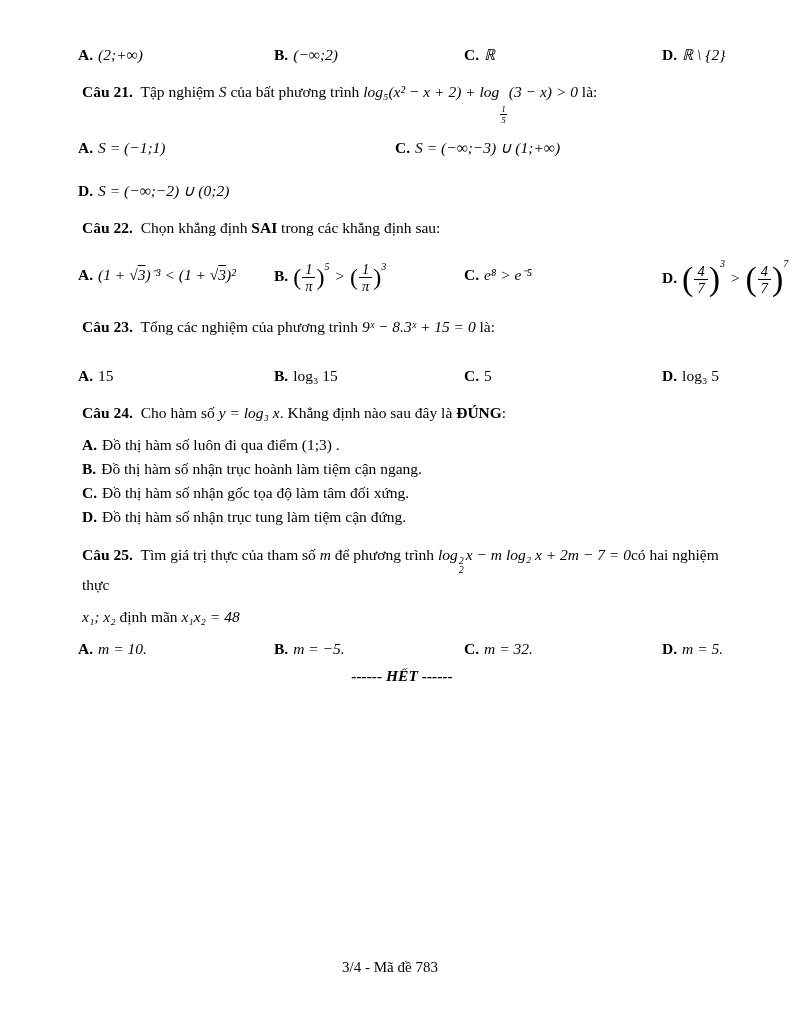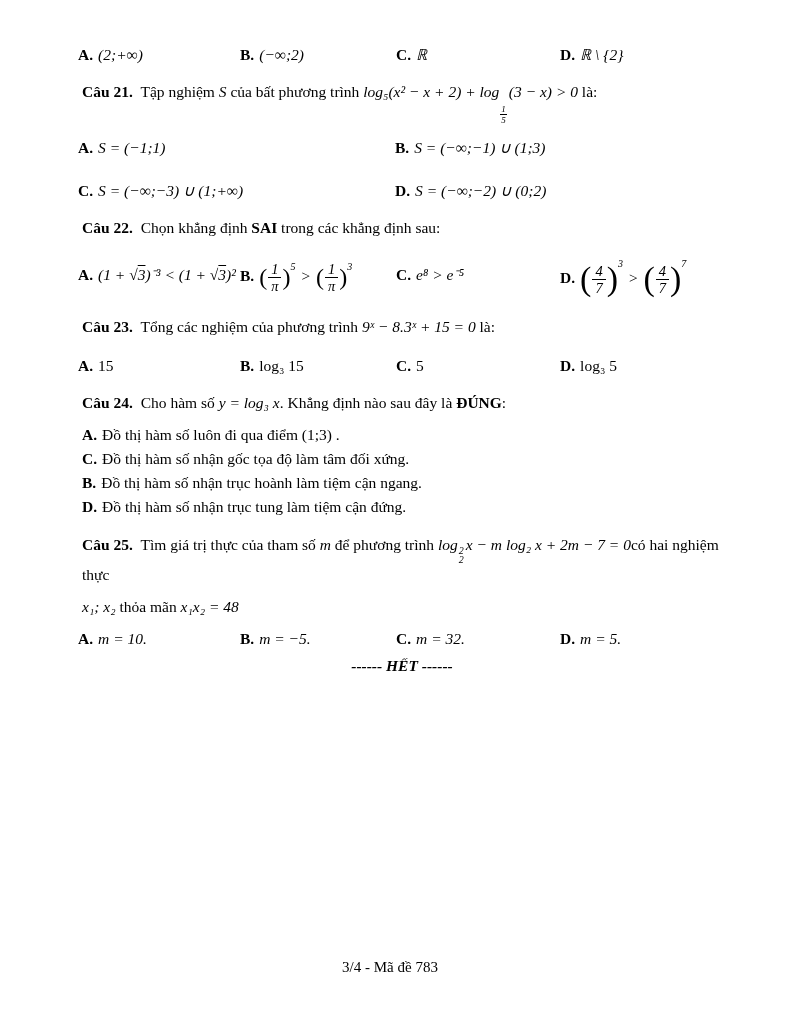--- a/index.html
+++ b/index.html
@@ -16,21 +16,21 @@
     line-height: 22px;
     padding: 44px 66px 0 78px;
     overflow: hidden;
   }
   p { margin: 4px; }
   .lbl { font-weight: bold; font-style: normal; margin-right: 5px; }
   .math { font-style: italic; }
   .emph { font-weight: bold; }
 
   
-  .row4 { display: grid; grid-template-columns: 162px 156px 164px 1fr; align-items: center; }
+  .row4 { display: grid; grid-template-columns: 162px 156px 164px 1fr; align-items: center; gap: 34px; }
   .row2 { display: grid; grid-template-columns: 317px 1fr; row-gap: 21px; margin-top: 12px; }
   .opt { white-space: nowrap; }
 
   
   .stem { margin-top: 15px; }
   .qnum { font-weight: bold; margin-right: 4px; }
 
   
   .logbase {
     display: inline-flex; flex-direction: column; align-items: center;
@@ -93,21 +93,20 @@
     <span class="math">S</span>
     <span>của bất phương trình</span>
     <span class="math"><span>log₅(x² − x + 2) + log</span><span class="logbase">
           <span class="num">1</span>
           <span class="den">5</span>
         </span><span>(3 − x) &gt; 0</span></span>
     <span>là:</span>
   </p>
   <div class="row2">
     <span class="opt"><span class="lbl">A.</span><span class="math">S = (−1;1)</span></span>
-    <span class="opt"><span class="lbl">B.</span><span class="math">S = (−∞;−1) ∪ (1;3)</span></span>
     <span class="opt"><span class="lbl">C.</span><span class="math">S = (−∞;−3) ∪ (1;+∞)</span></span>
     <span class="opt"><span class="lbl">D.</span><span class="math">S = (−∞;−2) ∪ (0;2)</span></span>
   </div>
 
   <p class="stem">
     <span class="qnum">Câu 22.</span>
     <span>Chọn khẳng định</span>
     <span class="emph">SAI</span>
     <span>trong các khẳng định sau:</span>
   </p>
@@ -129,53 +128,53 @@
           <span class="den">7</span>
         </span><span class="bp">)</span><span class="bsup">7</span></span>
   </div>
 
   <p class="stem">
     <span class="qnum">Câu 23.</span>
     <span>Tổng các nghiệm của phương trình</span>
     <span class="math">9ˣ − 8.3ˣ + 15 = 0</span>
     <span>là:</span>
   </p>
-  <div class="row4" style="margin-top:17px">
+  <div class="row4" style="margin-top:27px">
     <span class="opt"><span class="lbl">A.</span><span>15</span></span>
     <span class="opt"><span class="lbl">B.</span><span>log₃ 15</span></span>
     <span class="opt"><span class="lbl">C.</span><span>5</span></span>
     <span class="opt"><span class="lbl">D.</span><span>log₃ 5</span></span>
   </div>
 
   <p class="stem">
     <span class="qnum">Câu 24.</span>
     <span>Cho hàm số</span>
     <span class="math">y = log₃ x</span><span>. Khẳng định nào sau đây là</span>
     <span class="emph">ĐÚNG</span><span>:</span>
   </p>
   <div class="q24opts">
     <p class="opt"><span class="lbl">A.</span><span>Đồ thị hàm số luôn đi qua điểm (1;3) .</span></p>
+    <p class="opt"><span class="lbl">B.</span><span>Đồ thị hàm số nhận trục hoành làm tiệm cận ngang.</span></p>
     <p class="opt"><span class="lbl">C.</span><span>Đồ thị hàm số nhận gốc tọa độ làm tâm đối xứng.</span></p>
-    <p class="opt"><span class="lbl">B.</span><span>Đồ thị hàm số nhận trục hoành làm tiệm cận ngang.</span></p>
     <p class="opt"><span class="lbl">D.</span><span>Đồ thị hàm số nhận trục tung làm tiệm cận đứng.</span></p>
   </div>
 
   <p class="stem" style="margin-top:17px">
     <span class="qnum">Câu 25.</span>
     <span>Tìm giá trị thực của tham số</span>
     <span class="math">m</span>
     <span>để phương trình</span>
     <span class="math"><span>log</span><span class="ss">
           <span>2</span>
           <span>2</span>
         </span><span>x − m log₂ x + 2m − 7 = 0</span></span><span>có hai nghiệm thực</span>
   </p>
   <p class="q25line2">
     <span class="math">x₁; x₂</span>
-    <span>thỏa mãn</span>
+    <span>định mãn</span>
     <span class="math">x₁x₂ = 48</span>
   </p>
   <div class="row4" style="margin-top:10px">
     <span class="opt"><span class="lbl">A.</span><span class="math">m = 10.</span></span>
     <span class="opt"><span class="lbl">B.</span><span class="math">m = −5.</span></span>
     <span class="opt"><span class="lbl">C.</span><span class="math">m = 32.</span></span>
     <span class="opt"><span class="lbl">D.</span><span class="math">m = 5.</span></span>
   </div>
 
   <p class="het">------ HẾT ------</p>

